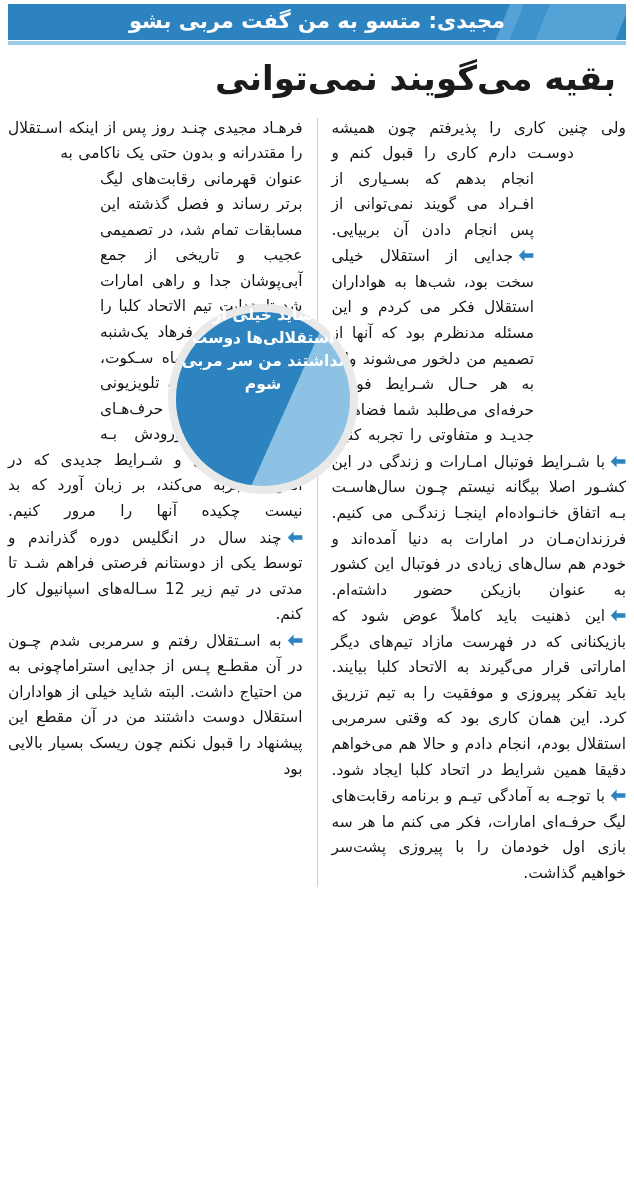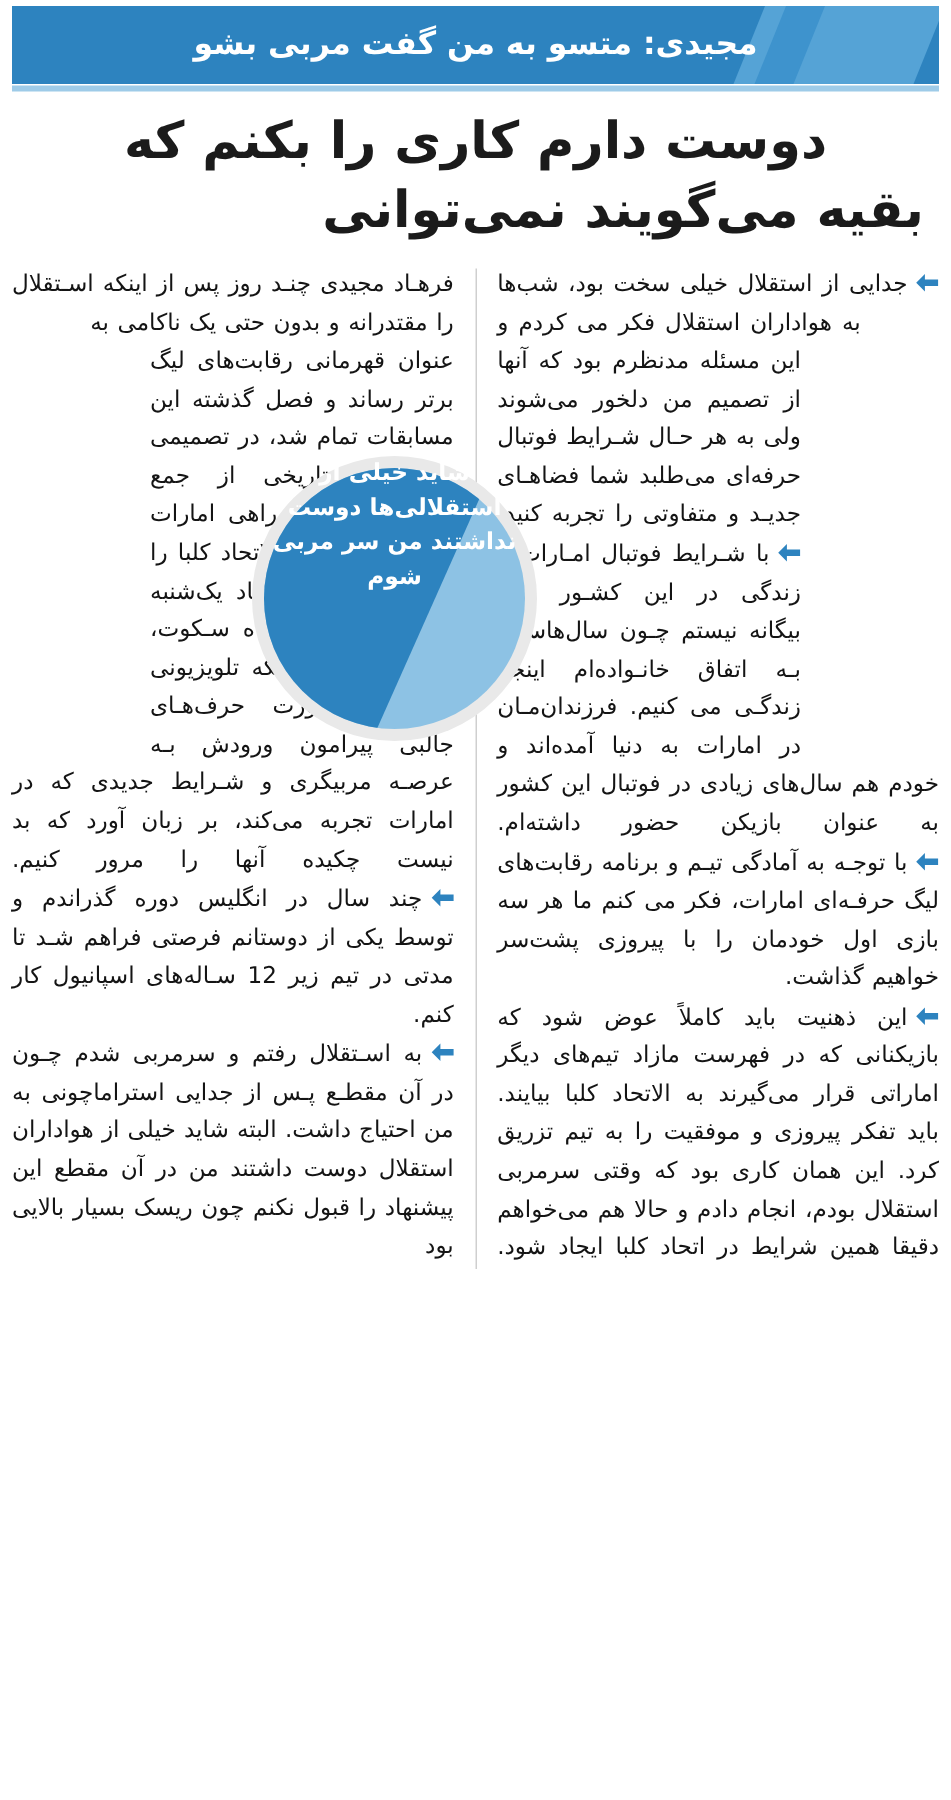--- a/index.html
+++ b/index.html
@@ -15,21 +15,21 @@
     position:relative;
     width:634px; height:1200px;
     box-sizing:border-box;
     padding:0;
   }
 
   
   .banner-wrap{
     position:relative;
     margin:4px 8px 4px 8px;
-    height:52px;
+    height:36px;
   }
   .banner{
     position:absolute;
     inset:0;
     background:#2d83bf;
     overflow:hidden;
   }
   .banner .sheen{
     position:absolute;
     top:0; bottom:0;
@@ -185,21 +185,20 @@
   <div class="banner-wrap">
     <div class="banner">
       <div class="sheen"></div>
       <div class="sheen2"></div>
     </div>
     <div class="banner-title">مجیدی: متسو به من گفت مربی بشو</div>
     <div class="banner-rule"></div>
   </div>
 
   <h1 class="headline">
-    <span class="l1">دوست دارم کاری را بکنم که</span>
     <span class="l2">بقیه می‌گویند نمی‌توانی</span>
   </h1>
 
   <div class="quote-circle">
     <div class="qc-ring"></div>
     <div class="qc-inner">
       <div class="qc-dark"></div>
     </div>
     <div class="qc-text">
       <span>شاید خیلی از</span>
@@ -216,28 +215,29 @@
         <p class="para"><span class="arrow-ic"><svg viewBox="0 0 16 13" width="16" height="13" aria-hidden="true">
               <path d="M6.6 0.6 L0.8 6.5 L6.6 12.4 L6.6 8.7 L15.4 8.7 L15.4 4.3 L6.6 4.3 Z" fill="#2d83bf"></path>
             </svg></span><span>چند سال در انگلیس دوره گذراندم و توسط یکی از دوستانم فرصتی فراهم شـد تا مدتی در تیم زیر 12 سـاله‌های اسپانیول کار کنم.</span></p>
         <p class="para last-left"><span class="arrow-ic"><svg viewBox="0 0 16 13" width="16" height="13" aria-hidden="true">
               <path d="M6.6 0.6 L0.8 6.5 L6.6 12.4 L6.6 8.7 L15.4 8.7 L15.4 4.3 L6.6 4.3 Z" fill="#2d83bf"></path>
             </svg></span><span>به اسـتقلال رفتم و سرمربی شدم چـون در آن مقطـع پـس از جدایی استراماچونی به من احتیاج داشت. البته شاید خیلی از هواداران استقلال دوست داشتند من در آن مقطع این پیشنهاد را قبول نکنم چون ریسک بسیار بالایی بود</span></p>
       </div>
     <div class="col-rule"></div>
     <div class="col" id="col-left">
         <div class="shim shim-right" style="margin-top: 225px;"></div>
+        <p class="para"><span>ولی چنین کاری را پذیرفتم چون همیشه دوسـت دارم کاری را قبول کنم و انجام بدهم که بسـیاری از افـراد می گویند نمی‌توانی از پس انجام دادن آن بربیایی.</span></p>
         <p class="para"><span class="arrow-ic"><svg viewBox="0 0 16 13" width="16" height="13" aria-hidden="true">
               <path d="M6.6 0.6 L0.8 6.5 L6.6 12.4 L6.6 8.7 L15.4 8.7 L15.4 4.3 L6.6 4.3 Z" fill="#2d83bf"></path>
             </svg></span><span>جدایی از استقلال خیلی سخت بود، شب‌ها به هواداران استقلال فکر می کردم و این مسئله مدنظرم بود که آنها از تصمیم من دلخور می‌شوند ولی به هر حـال شـرایط فوتبال حرفه‌ای می‌طلبد شما فضاهـای جدیـد و متفاوتی را تجربه کنید.</span></p>
         <p class="para"><span class="arrow-ic"><svg viewBox="0 0 16 13" width="16" height="13" aria-hidden="true">
               <path d="M6.6 0.6 L0.8 6.5 L6.6 12.4 L6.6 8.7 L15.4 8.7 L15.4 4.3 L6.6 4.3 Z" fill="#2d83bf"></path>
             </svg></span><span>با شـرایط فوتبال امـارات و زندگی در این کشـور اصلا بیگانه نیستم چـون سال‌هاسـت بـه اتفاق خانـواده‌ام اینجـا زندگـی می کنیم. فرزندان‌مـان در امارات به دنیا آمده‌اند و خودم هم سال‌های زیادی در فوتبال این کشور به عنوان بازیکن حضور داشته‌ام.</span></p>
+        <p class="para"><span class="arrow-ic"><svg viewBox="0 0 16 13" width="16" height="13" aria-hidden="true">
+              <path d="M6.6 0.6 L0.8 6.5 L6.6 12.4 L6.6 8.7 L15.4 8.7 L15.4 4.3 L6.6 4.3 Z" fill="#2d83bf"></path>
+            </svg></span><span>این ذهنیت باید کاملاً عوض شود که بازیکنانی که در فهرست مازاد تیم‌های دیگر اماراتی قرار می‌گیرند به الاتحاد کلبا بیایند. باید تفکر پیروزی و موفقیت را به تیم تزریق کرد. این همان کاری بود که وقتی سرمربی استقلال بودم، انجام دادم و حالا هم می‌خواهم دقیقا همین شرایط در اتحاد کلبا ایجاد شود.</span></p>
         <p class="para last-left"><span class="arrow-ic"><svg viewBox="0 0 16 13" width="16" height="13" aria-hidden="true">
               <path d="M6.6 0.6 L0.8 6.5 L6.6 12.4 L6.6 8.7 L15.4 8.7 L15.4 4.3 L6.6 4.3 Z" fill="#2d83bf"></path>
             </svg></span><span>با توجـه به آمادگی تیـم و برنامه رقابت‌های لیگ حرفـه‌ای امارات، فکر می کنم ما هر سه بازی اول خودمان را با پیروزی پشت‌سر خواهیم گذاشت.</span></p>
-        <p class="para"><span class="arrow-ic"><svg viewBox="0 0 16 13" width="16" height="13" aria-hidden="true">
-              <path d="M6.6 0.6 L0.8 6.5 L6.6 12.4 L6.6 8.7 L15.4 8.7 L15.4 4.3 L6.6 4.3 Z" fill="#2d83bf"></path>
-            </svg></span><span>این ذهنیت باید کاملاً عوض شود که بازیکنانی که در فهرست مازاد تیم‌های دیگر اماراتی قرار می‌گیرند به الاتحاد کلبا بیایند. باید تفکر پیروزی و موفقیت را به تیم تزریق کرد. این همان کاری بود که وقتی سرمربی استقلال بودم، انجام دادم و حالا هم می‌خواهم دقیقا همین شرایط در اتحاد کلبا ایجاد شود.</span></p>
       </div>
   </div>
 
 </div>
 
 </body></html>

